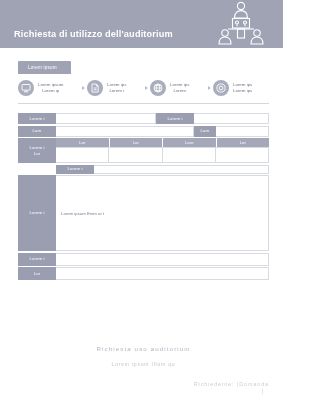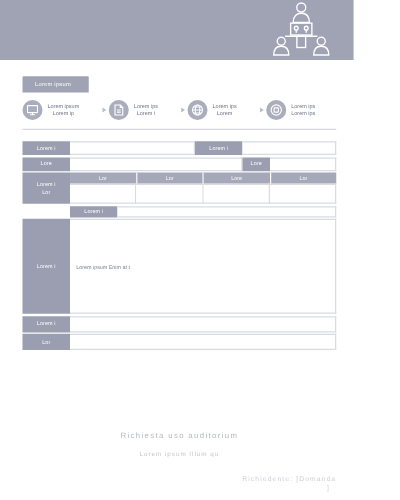--- a/index.html
+++ b/index.html
@@ -160,20 +160,21 @@
     padding-right: 6px;
     margin-top: 1px;
   }
 </style>
 </head>
 <body>
 
 <div class="page">
 
   <div class="header">
+    <div class="header-title">Richiesta di utilizzo dell'auditorium</div>
     <div class="header-icon">
       <svg viewBox="0 0 52 48" width="52" height="48">
         <g fill="none" stroke="#ffffff" stroke-width="1.1">
           <circle cx="26" cy="6" r="3.6"></circle>
           <path d="M19.5 18 C19.5 12.8 22.4 10.6 26 10.6 C29.6 10.6 32.5 12.8 32.5 18 Z"></path>
           <rect x="17.5" y="18.5" width="17" height="9.5"></rect>
           <circle cx="22" cy="22.5" r="1.5"></circle>
           <circle cx="30" cy="22.5" r="1.5"></circle>
           <path d="M22 24.2 L22 26.2 M30 24.2 L30 26.2"></path>
           <rect x="22.5" y="29" width="7" height="9"></rect>

